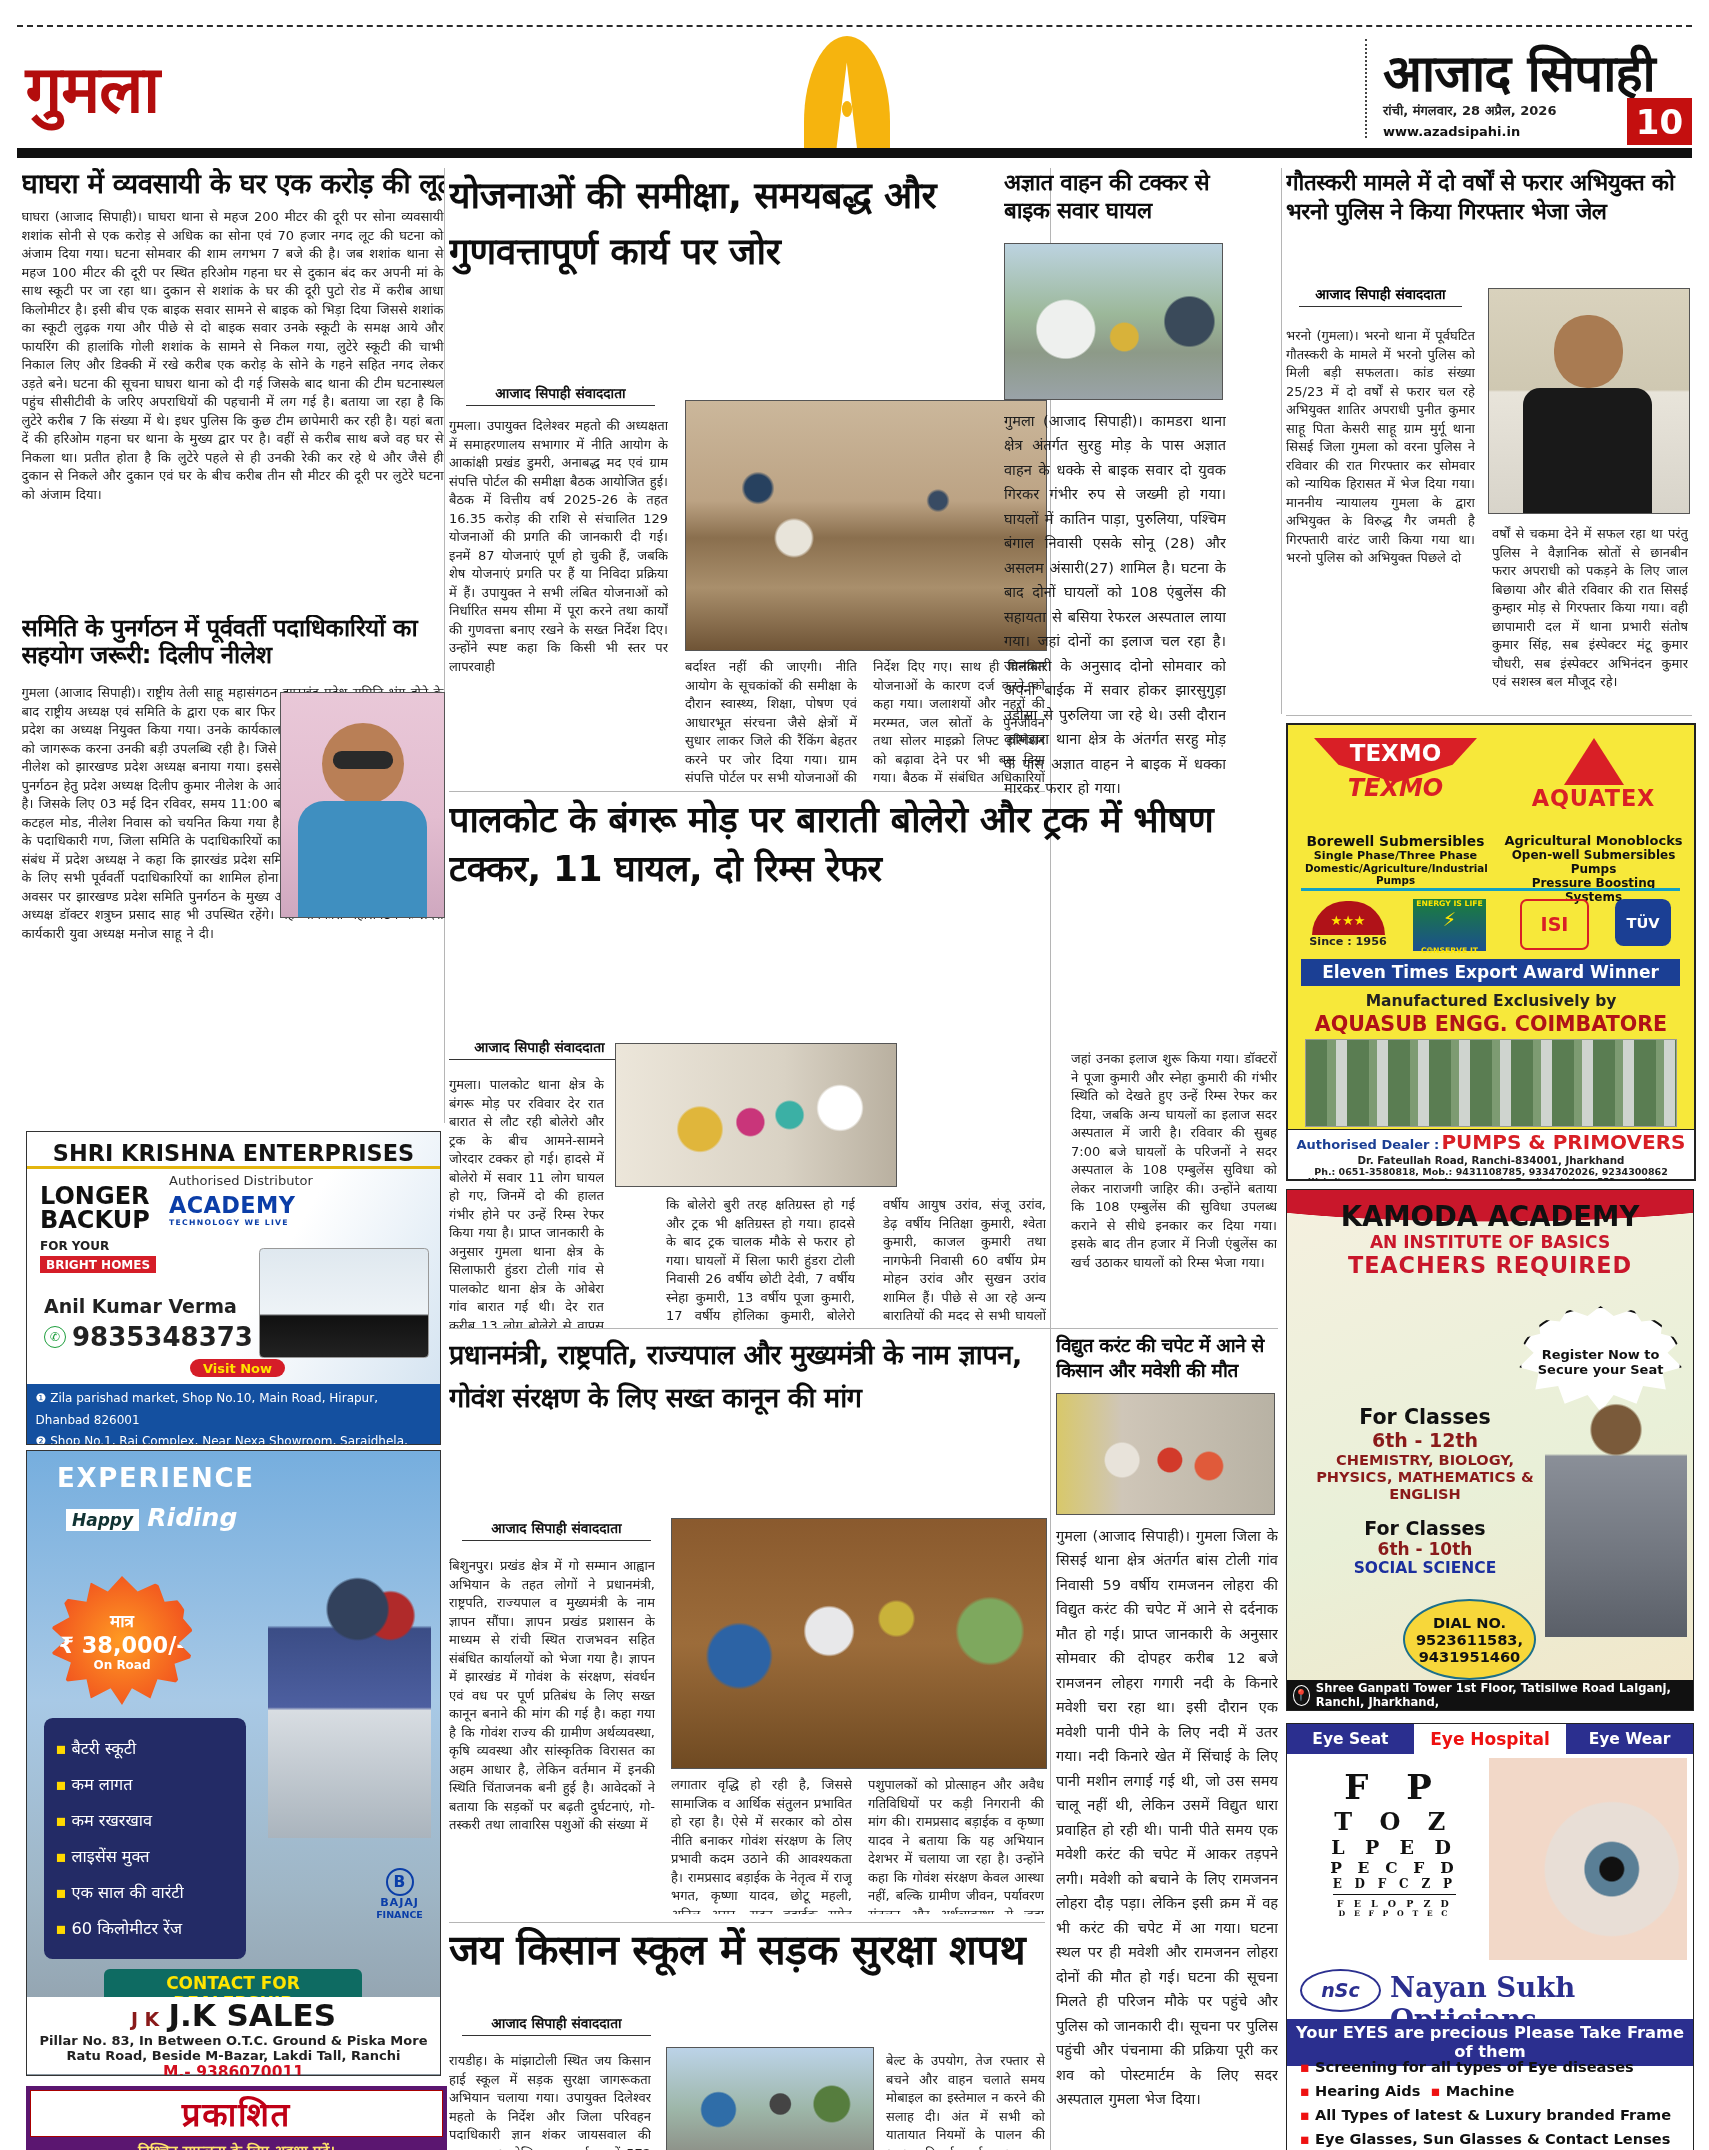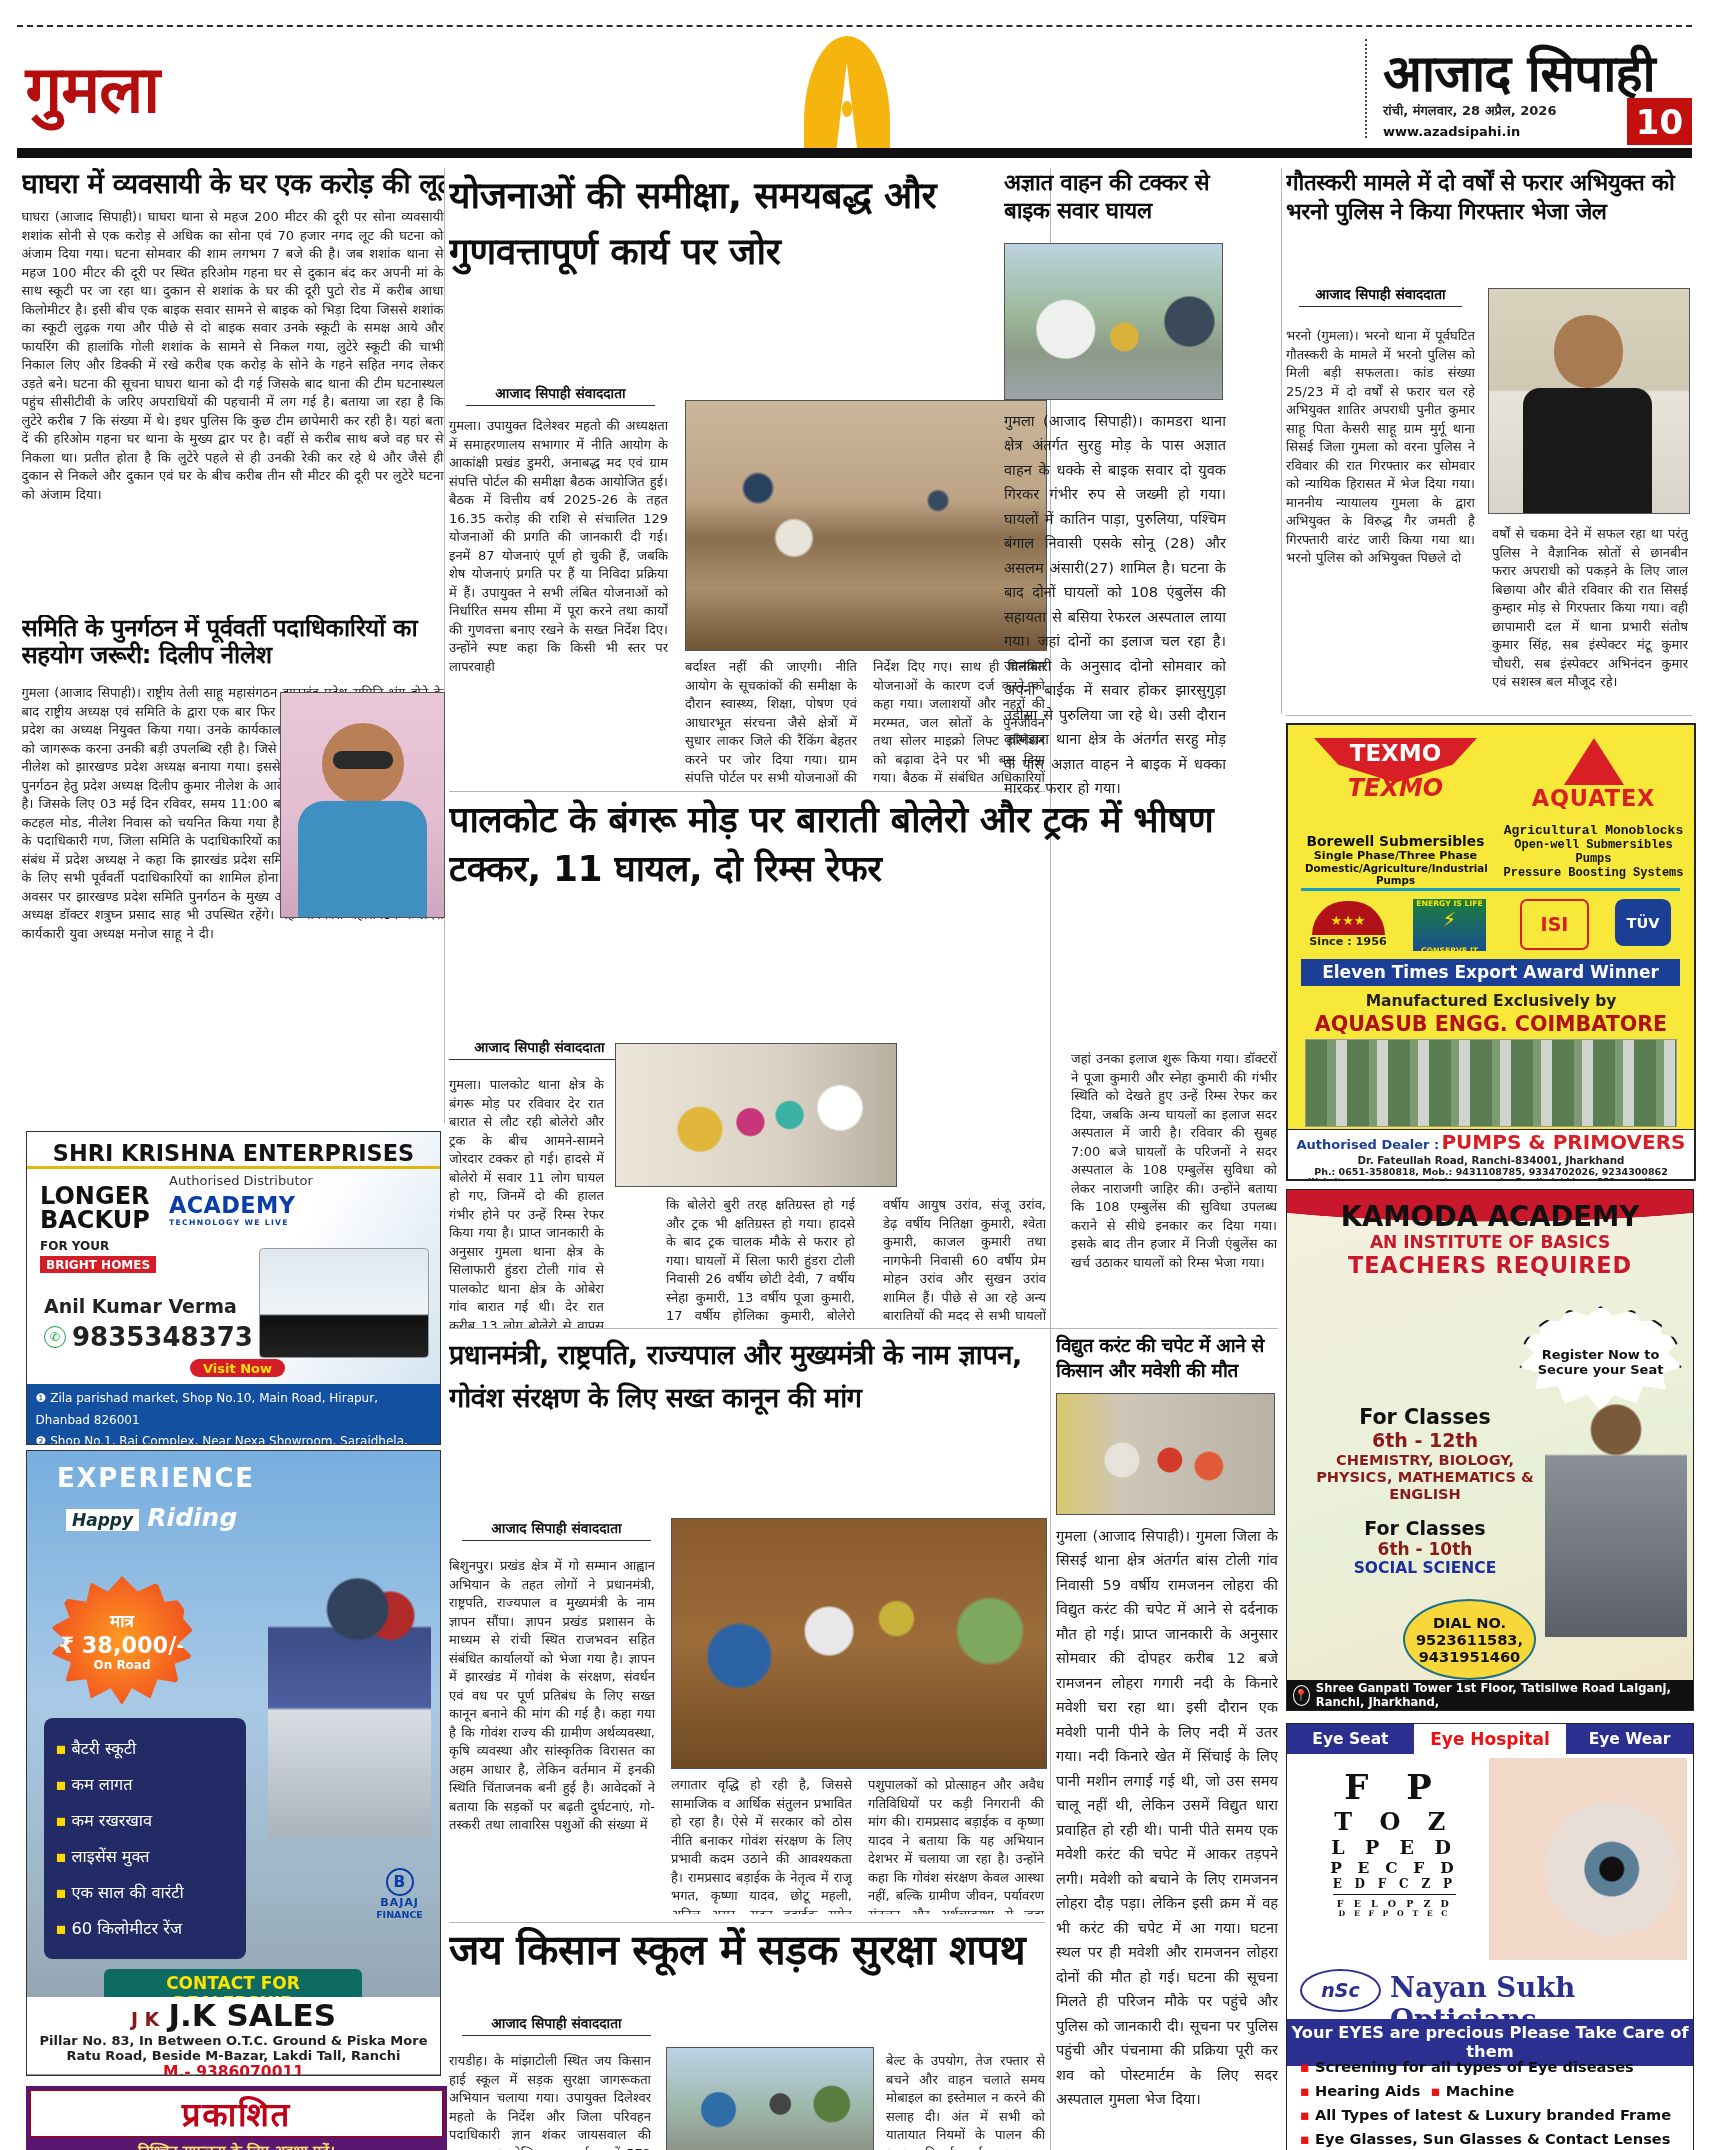--- a/index.html
+++ b/index.html
@@ -202,21 +202,21 @@
     </div>
     <div class="abs" style="left:17px;top:108px;width:181px;text-align:center;color:#111;">
       <div style="font-size:13.8px;font-weight:900;">Borewell Submersibles</div>
       <div style="font-size:11.2px;font-weight:700;">Single Phase/Three Phase</div>
       <div style="font-size:10.3px;font-weight:700;">Domestic/Agriculture/Industrial Pumps</div>
     </div>
     <div class="abs" style="left:224px;top:13px;width:163px;height:95px;text-align:center;">
       <div style="width:0;height:0;margin:0 auto;border-left:30px solid transparent;border-right:30px solid transparent;border-bottom:47px solid #d91f26;"></div>
       <div style="color:#d91f26;font-size:22.4px;font-weight:900;letter-spacing:0.9px;">AQUATEX</div>
     </div>
-    <div class="abs" style="left:215px;top:98px;width:181px;text-align:center;color:#111;font-family:Liberation Mono, monospace;">
+    <div class="abs" style="left:215px;top:108px;width:181px;text-align:center;color:#111;">
       <div style="font-size:13px;font-weight:900;">Agricultural Monoblocks</div>
       <div style="font-size:12px;font-weight:700;">Open-well Submersibles Pumps</div>
       <div style="font-size:12px;font-weight:700;">Pressure Boosting Systems</div>
     </div>
     <div class="abs" style="left:13px;top:163px;width:379px;height:2.6px;background:#13a0c4;"></div>
     <div class="abs" style="left:17px;top:176px;width:86px;text-align:center;">
       <div style="width:73px;height:34px;margin:0 auto;background:#b01218;border-radius:39px 39px 0 0;color:#ffe400;font-size:13px;line-height:39px;">★★★</div>
       <div style="font-size:11.2px;font-weight:800;color:#222;">Since : 1956</div>
     </div>
     <div class="abs" style="left:125px;top:174px;width:73px;height:52px;background:linear-gradient(180deg,#1b7f3a 0%,#1b4f8f 100%);color:#ffe400;text-align:center;">
@@ -278,21 +278,21 @@
       <div style="font-size:24px;font-weight:900;letter-spacing:9.5px;">T O Z</div>
       <div style="font-size:19px;font-weight:900;letter-spacing:6.9px;">L P E D</div>
       <div style="font-size:15.5px;font-weight:900;letter-spacing:5.2px;">P E C F D</div>
       <div style="font-size:12px;font-weight:900;letter-spacing:4.3px;border-bottom:1.7px solid #111;display:inline-block;padding-bottom:2.6px;">E D F C Z P</div>
       <div style="font-size:9.5px;font-weight:900;letter-spacing:3.4px;margin-top:3.4px;">F E L O P Z D</div>
       <div style="font-size:7.7px;font-weight:900;letter-spacing:3px;">D E F P O T E C</div>
     </div>
     <div class="abs" style="left:202px;top:34px;width:198px;height:202px;background:radial-gradient(circle at 62% 55%,#111 0 7%,#5a7f96 8% 16%,#e8ded6 17% 40%,#f2d8c8 41% 100%);"></div>
     <div class="abs" style="left:13px;top:245px;width:77px;height:39px;border:2.6px solid #2b2f8f;border-radius:50%;color:#2b2f8f;font-size:19px;font-weight:900;font-style:italic;text-align:center;line-height:39px;">nSc</div>
     <div class="abs" style="left:103px;top:247px;font-size:27.5px;font-weight:900;color:#2b2f8f;font-family:'DejaVu Serif','Liberation Serif',serif;">Nayan Sukh Opticians</div>
-    <div class="abs ctr" style="left:0;top:295px;width:406px;background:#2b2f8f;color:#fff;font-size:16.3px;font-weight:800;padding:4.3px 0;">Your EYES are precious Please Take Care of them</div>
+    <div class="abs ctr" style="left:0;top:295px;width:406px;background:#2b2f8f;color:#fff;font-size:16.3px;font-weight:800;padding:4.3px 0;">Your EYES are precious Please Take Frame of them</div>
     <div class="abs" style="left:13px;top:331px;width:387px;font-size:14.6px;font-weight:800;color:#111;line-height:24px;">
       <div><span style="color:#e11;">▪</span> <span>Screening for all types of Eye diseases</span></div>
       <div><span style="color:#e11;">▪</span> <span>Hearing Aids</span>&nbsp;&nbsp;<span style="color:#e11;">▪</span> <span>Machine</span></div>
       <div><span style="color:#e11;">▪</span> <span>All Types of latest &amp; Luxury branded Frame</span></div>
       <div><span style="color:#e11;">▪</span> <span>Eye Glasses, Sun Glasses &amp; Contact Lenses</span></div>
     </div>
 
   </div>
 
 </div>

